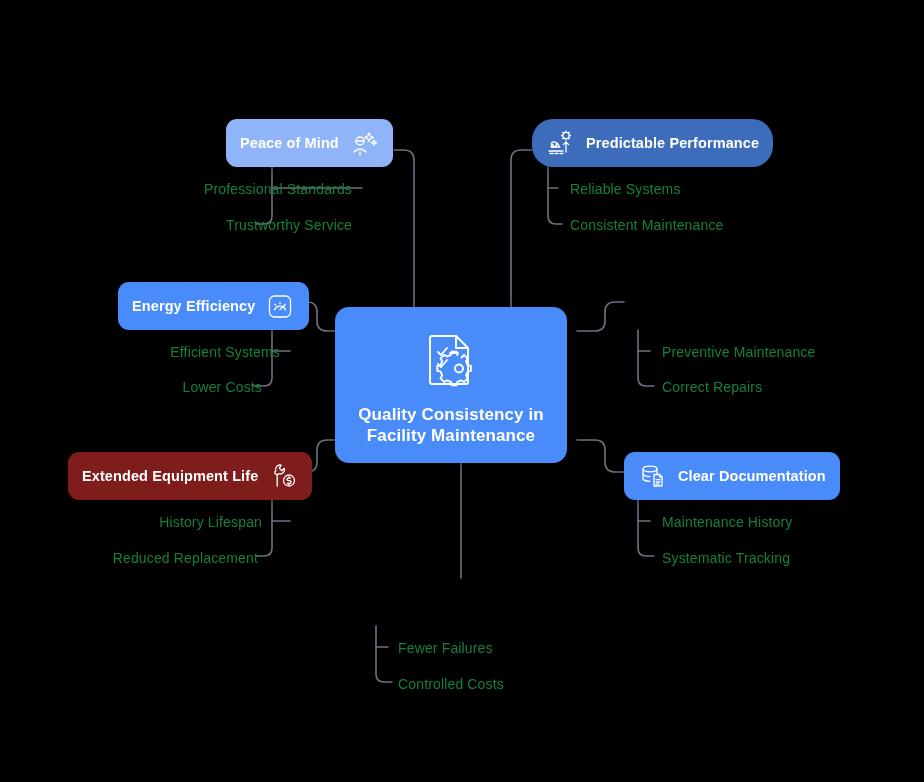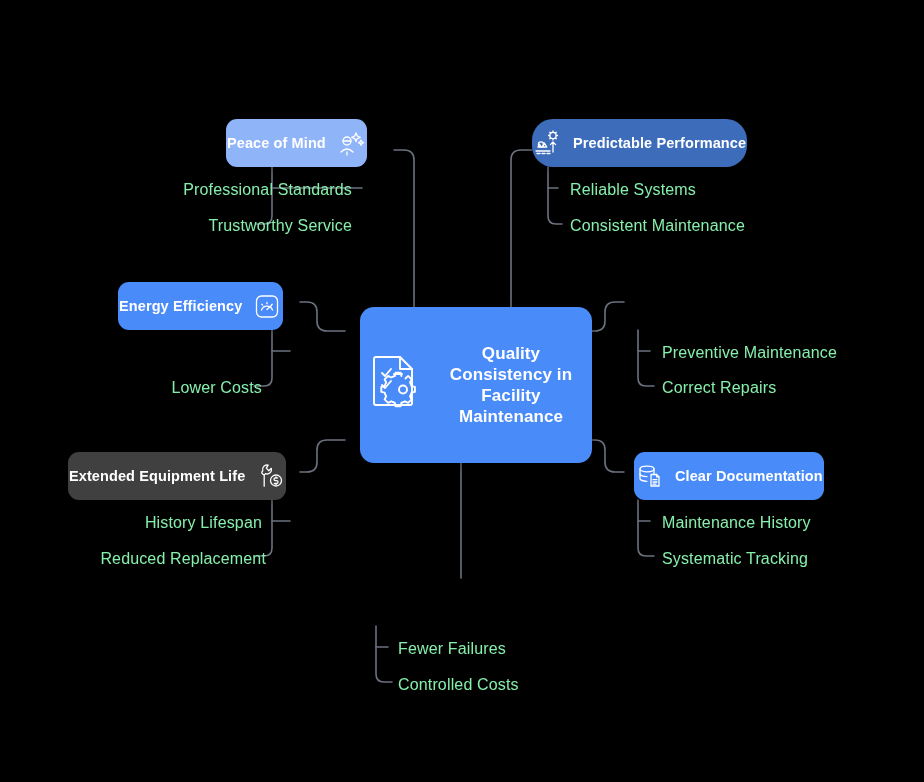--- a/index.html
+++ b/index.html
@@ -19,28 +19,28 @@
     position: absolute;
     left: 0; top: 0;
     width: 924px;
     height: 782px;
     pointer-events: none;
   }
 
   
   .center-node {
     position: absolute;
-    left: 360px;
+    left: 335px;
     top: 307px;
     width: 232px;
     height: 156px;
     background: #4a8bfa;
     border-radius: 14px;
     display: flex;
-    flex-direction: row;
+    flex-direction: column;
     align-items: center;
     justify-content: center;
     box-shadow: 0 2px 10px rgba(0,0,0,0.35);
   }
   .center-icon { margin-bottom: 6px; }
   .center-title {
     color: #ffffff;
     font-size: 17px;
     font-weight: bold;
     line-height: 1.25;
@@ -49,40 +49,40 @@
     white-space: pre-line;
   }
 
   
   .branch {
     position: absolute;
     border-radius: 11px;
     height: 48px;
     display: flex;
     align-items: center;
-    padding: 0 1px;
+    padding: 0 14px;
     box-sizing: border-box;
     box-shadow: 0 2px 7px rgba(0,0,0,0.3);
   }
   .branch-label {
     color: #ffffff;
     font-size: 14.5px;
     font-weight: bold;
     white-space: nowrap;
     letter-spacing: 0.1px;
   }
   .branch .bicon { display: flex; align-items: center; flex: none; }
   .branch.icon-right .bicon { margin-left: 10px; }
   .branch.icon-left  .bicon { margin-right: 10px; }
 
   
   .sub {
     position: absolute;
-    color: #86efac;
-    font-size: 16px;
+    color: #15803d;
+    font-size: 14px;
     white-space: nowrap;
     letter-spacing: 0.15px;
   }
   .sub.align-right { text-align: right; }
   .sub.align-left  { text-align: left; }
 </style>
 </head>
 <body>
 
 <div id="canvas">
@@ -180,41 +180,42 @@
     <span class="branch-label">Energy Efficiency</span>
     <span class="bicon">
       <svg width="30" height="30" viewBox="0 0 30 30" fill="none" stroke="#ffffff" stroke-width="1.3" stroke-linecap="round" stroke-linejoin="round">
         <rect x="4.5" y="5" width="21" height="21" rx="5"></rect>
         <path d="M9.5 19 a5.8 5.8 0 0 1 11 0"></path>
         <path d="M15 18.5 l4.5 -4"></path>
         <path d="M9.8 13.2 l0.9 0.9 M20.2 13.2 l-0.9 0.9 M15 11.5 v1.2"></path>
       </svg>
     </span>
   </div>
+  <div class="sub align-right" style="left:10px; top:344px; width:270px;">Efficient Systems</div>
   <div class="sub align-right" style="left:10px; top:379px; width:252px;">Lower Costs</div>
 
   <div class="sub align-left" style="left:662px; top:344px; width:300px;">Preventive Maintenance</div>
   <div class="sub align-left" style="left:662px; top:379px; width:300px;">Correct Repairs</div>
 
-  <div class="branch icon-right" style="left:68px; top:452px; background:#404040;">
+  <div class="branch icon-right" style="left:68px; top:452px; background:#7f1d1d;">
     <span class="branch-label">Extended Equipment Life</span>
     <span class="bicon">
       <svg width="30" height="30" viewBox="0 0 30 30" fill="none" stroke="#ffffff" stroke-width="1.3" stroke-linecap="round" stroke-linejoin="round">
         <path d="M13.2 4.2 a4.4 4.4 0 0 0 -5.4 5.7 l-0.6 0.6 a1.4 1.4 0 0 0 0 2 l0.8 0.8 a1.4 1.4 0 0 0 2 0 l0.6 -0.6 a4.4 4.4 0 0 0 5.7 -5.4 l-2.4 2.4 l-2.6 -2.6 z"></path>
         <path d="M9.2 13.6 v11.6"></path>
         <circle cx="21" cy="19.5" r="5.5"></circle>
         <path d="M22.6 16.9 h-2.2 a1.4 1.4 0 0 0 0 2.8 h1.2 a1.4 1.4 0 0 1 0 2.8 h-2.3"></path>
         <path d="M21 15.8 v1.1 M21 22.5 v1.1"></path>
       </svg>
     </span>
   </div>
   <div class="sub align-right" style="left:10px; top:514px; width:252px;">History Lifespan</div>
-  <div class="sub align-right" style="left:10px; top:550px; width:256px;">Reduced Replacement</div>
-
-  <div class="branch icon-left" style="left:624px; top:452px; background:#4a8bfa;margin-left:10px;">
+  <div class="sub align-right" style="left:2px; top:550px; width:256px;">Reduced Replacement</div>
+
+  <div class="branch icon-left" style="left:624px; top:452px; background:#4a8bfa;">
     <span class="bicon">
       <svg width="30" height="30" viewBox="0 0 30 30" fill="none" stroke="#ffffff" stroke-width="1.3" stroke-linecap="round" stroke-linejoin="round">
         <ellipse cx="12" cy="8" rx="7" ry="2.8"></ellipse>
         <path d="M5 8 v9.5 c0 1.5 3.1 2.8 7 2.8"></path>
         <path d="M19 8 v5.5"></path>
         <path d="M5 12.8 c0 1.5 3.1 2.8 7 2.8"></path>
         <path d="M16 13.5 h5.6 l2.4 2.4 v9.1 h-8 z"></path>
         <path d="M21.6 13.5 v2.4 h2.4"></path>
         <path d="M18 18.6 h4 M18 21 h4 M18 23.2 h3"></path>
       </svg>

